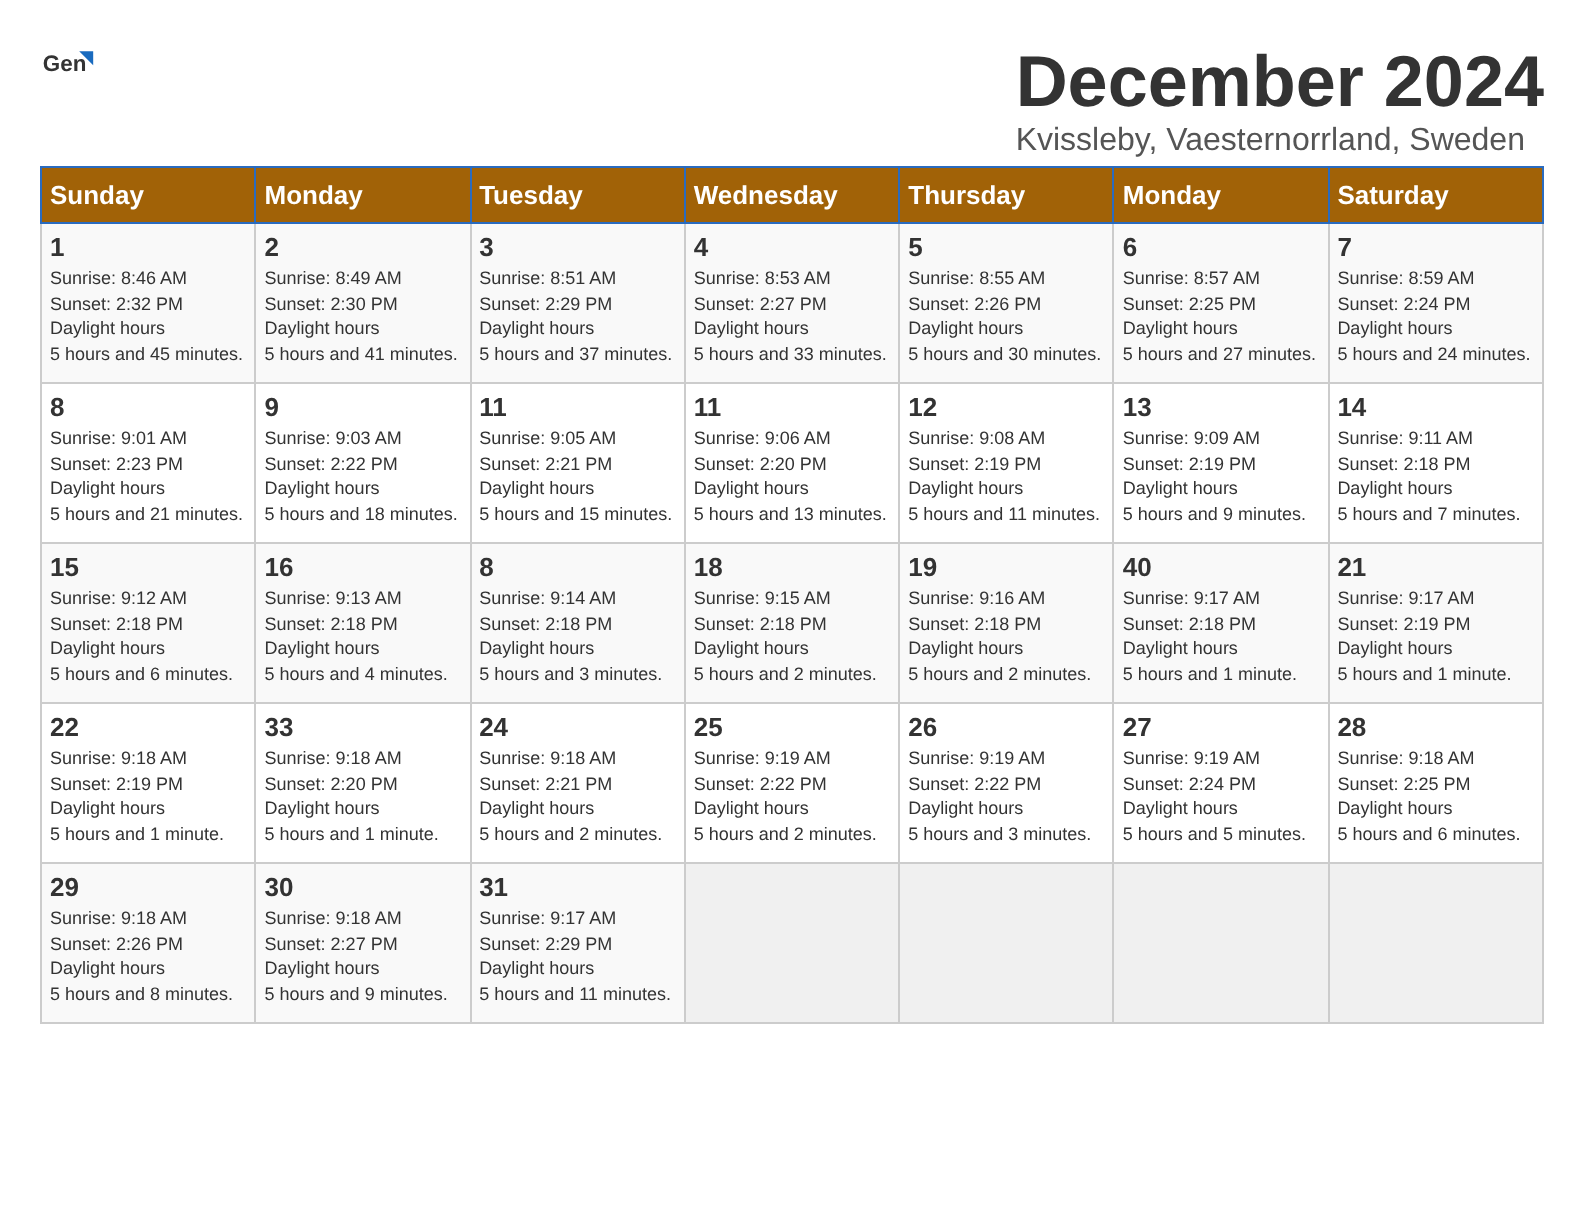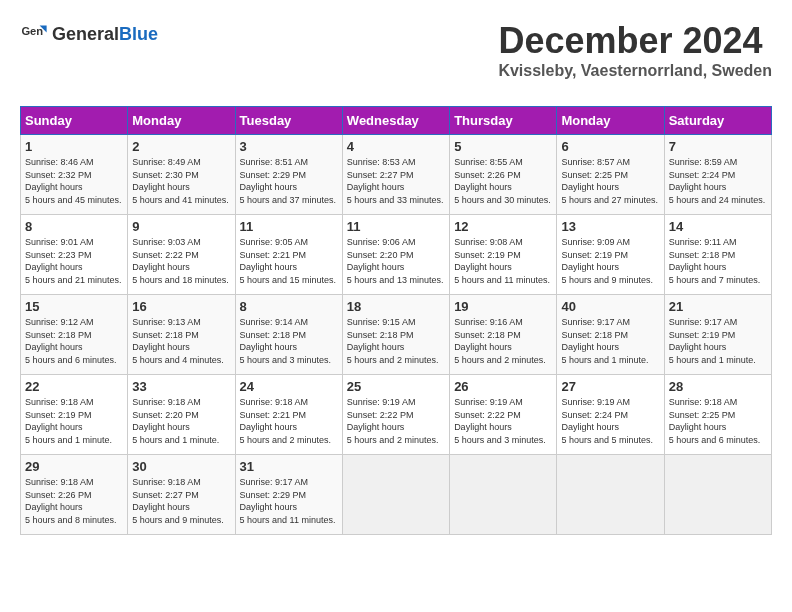--- a/index.html
+++ b/index.html
@@ -7,21 +7,21 @@
       font-family: Arial, sans-serif;
       background: #fff;
       width: 792px;
       min-height: 612px;
       padding: 20px;
     }
     .header-area {
       display: flex;
       justify-content: space-between;
       align-items: flex-start;
-      margin-bottom: 26px;
+      margin-bottom: 3px;
     }
     .logo {
       display: flex;
       align-items: center;
       gap: 4px;
     }
     .logo-icon {
       width: 28px;
       height: 28px;
     }
@@ -29,29 +29,28 @@
       text-align: left;
     }
     .month-title {
       font-size: 36px;
       font-weight: bold;
       color: #333;
     }
     .location-title {
       font-size: 16px;
       color: #555;
-      font-weight: bold;
     }
     table {
       width: 100%;
       border-collapse: collapse;
       table-layout: fixed;
     }
     thead tr th {
-      background-color: #a21caf;
+      background-color: #a16207;
       color: white;
       font-size: 13px;
       font-weight: bold;
       padding: 6px 4px;
       text-align: left;
       border: 1px solid #2a6bbf;
     }
     tbody tr td {
       border: 1px solid #ccc;
       vertical-align: top;
@@ -82,23 +81,20 @@
   </style>
 </head>
 <body>
 
 <div class="header-area">
   <div class="logo">
     <svg class="logo-icon" viewBox="0 0 40 40" xmlns="http://www.w3.org/2000/svg">
       <text x="2" y="22" font-size="16" font-weight="bold" fill="#333">Gen</text>
       <polygon points="28,8 38,8 38,18" fill="#1a6bbf"></polygon>
     </svg>
-    <div>
-      <span style="font-size:18px;font-weight:bold;color:#333;">General</span><span style="font-size:18px;font-weight:bold;color:#1a6bbf;">Blue</span>
-    </div>
   </div>
   <div class="title-area">
     <div class="month-title">December 2024</div>
     <div class="location-title">Kvissleby, Vaesternorrland, Sweden</div>
   </div>
 </div>
 
 <table>
   <thead>
     <tr id="header-row">

